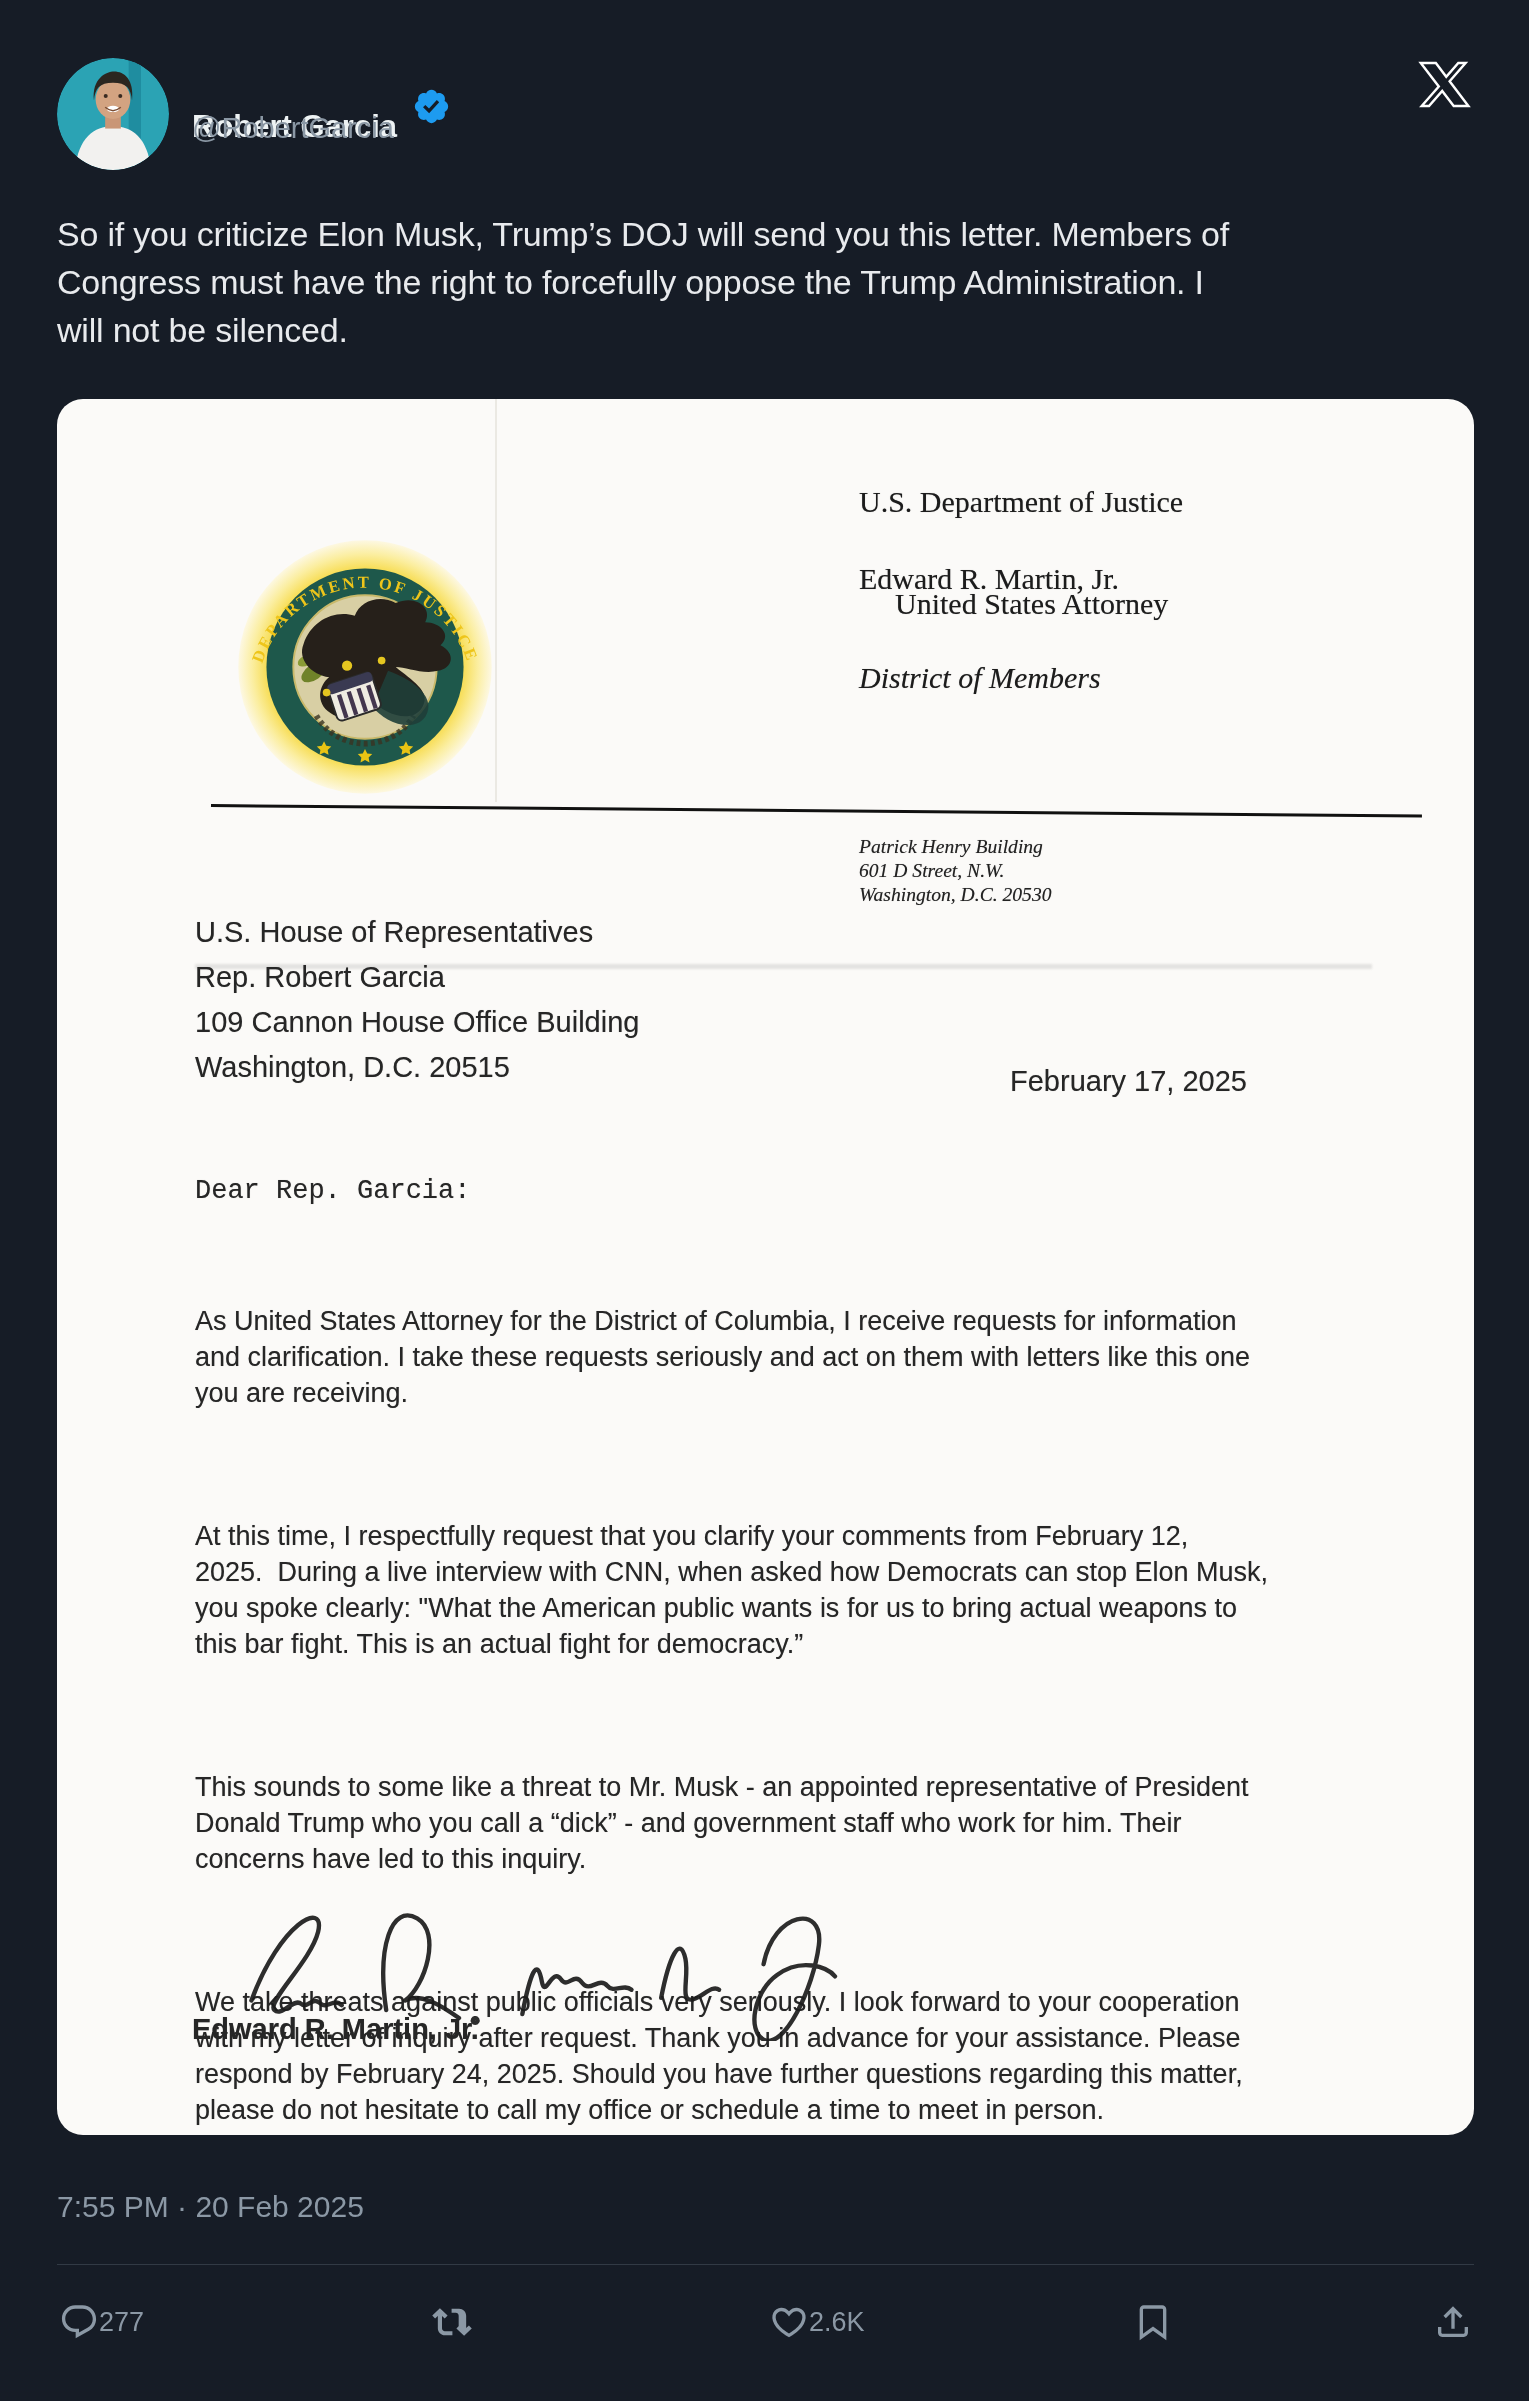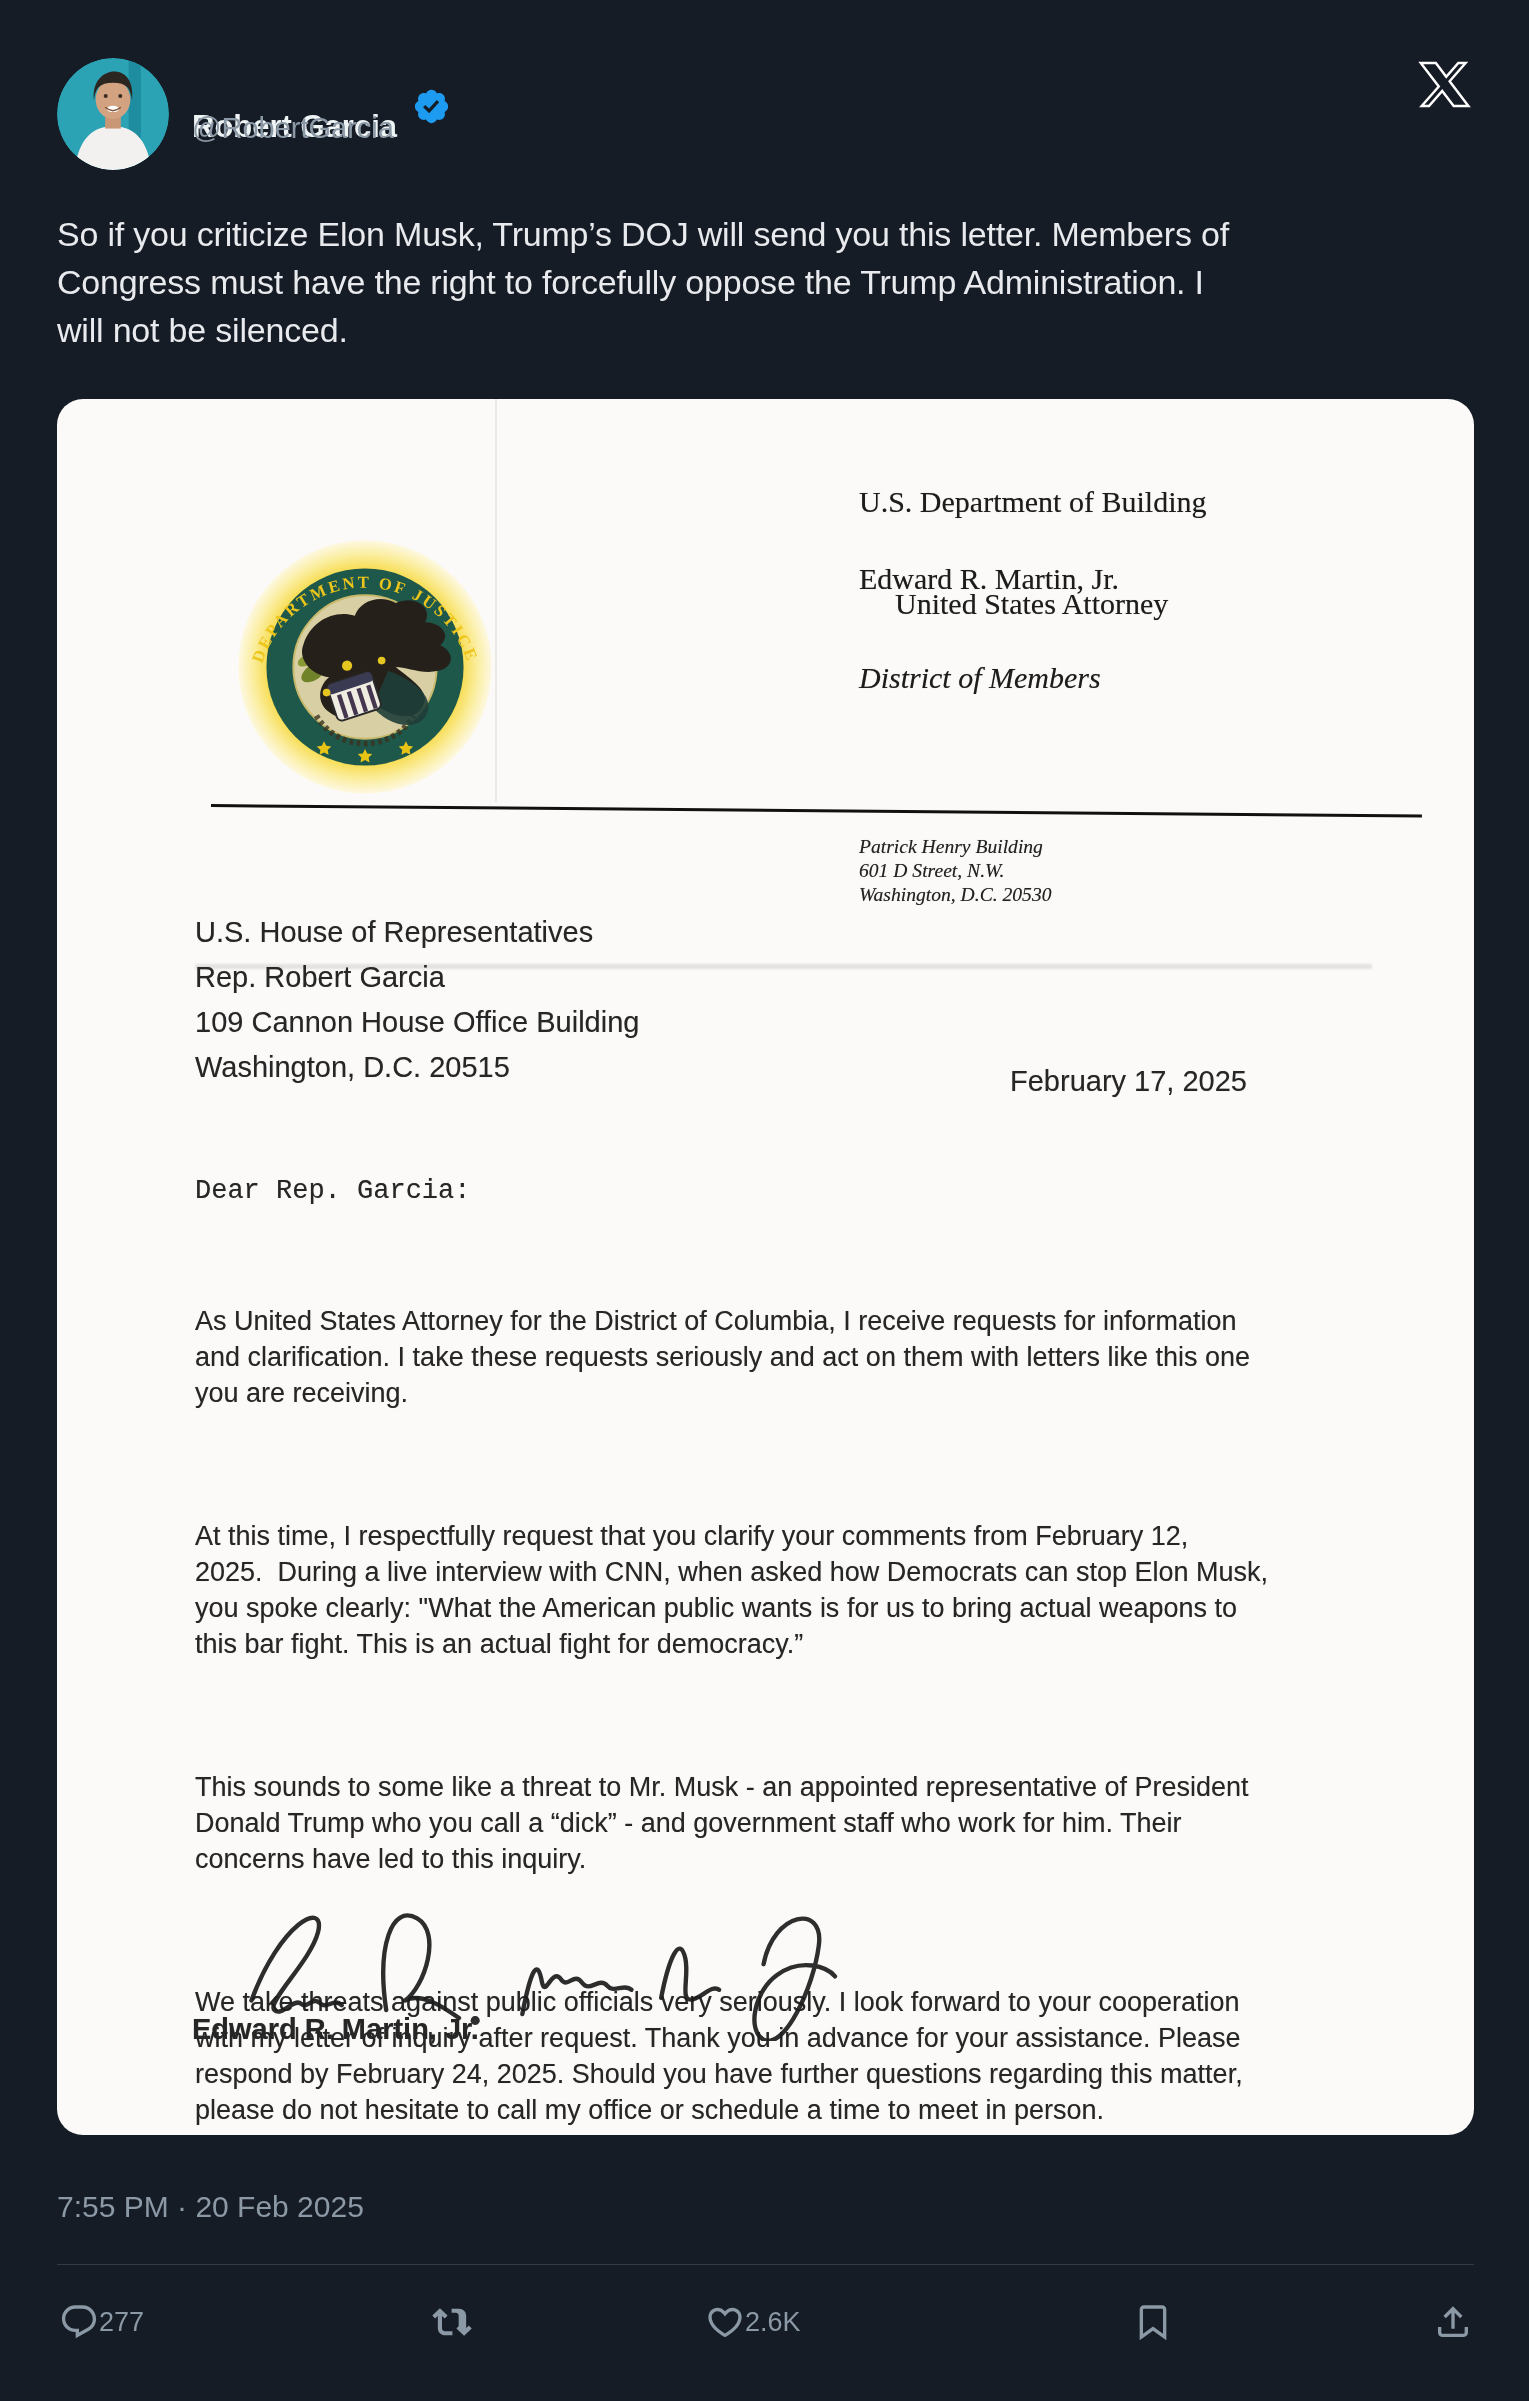--- a/index.html
+++ b/index.html
@@ -52,21 +52,21 @@
   #signer-name{left:135px;top:1614px;font-size:29px;font-weight:600;}
 
   
   #timestamp{left:57px;top:2190px;font-size:30px;color:#8b98a5;}
   #footer-divider{left:57px;top:2264px;width:1417px;height:1.3px;background:#323a45;}
   .action{position:absolute;top:2302px;display:flex;align-items:center;gap:0;cursor:pointer;color:#8b98a5;}
   .action svg{width:40px;height:40px;fill:#8b98a5;}
   .action .count{font-size:27px;color:#8b98a5;}
   #action-reply{left:59px;}
   #action-repost{left:432px;}
-  #action-like{left:705px;}
+  #action-like{left:769px;}
   #action-bookmark{left:1133px;}
   #action-share{left:1433px;}
 </style>
 </head>
 <body>
 
 <div class="abs" id="avatar">
   <svg viewBox="0 0 100 100" width="112" height="112">
     <defs>
         <clipPath id="avclip">
@@ -148,21 +148,21 @@
     <circle cx="113" cy="95" r="3" fill="#e5c620"></circle>
     <circle cx="70" cy="120" r="3" fill="#e5c620"></circle>
 
     <g fill="#e9c414">
       <path transform="translate(68,164) scale(0.85)" d="m0,-7 2.05,4.1 4.6,.6 -3.3,3.2 .8,4.5 -4.15,-2.2 -4.15,2.2 .8,-4.5 -3.3,-3.2 4.6,-.6 z"></path>
       <path transform="translate(100,170) scale(0.85)" d="m0,-7 2.05,4.1 4.6,.6 -3.3,3.2 .8,4.5 -4.15,-2.2 -4.15,2.2 .8,-4.5 -3.3,-3.2 4.6,-.6 z"></path>
       <path transform="translate(132,164) scale(0.85)" d="m0,-7 2.05,4.1 4.6,.6 -3.3,3.2 .8,4.5 -4.15,-2.2 -4.15,2.2 .8,-4.5 -3.3,-3.2 4.6,-.6 z"></path>
     </g>
   </svg>
 
-  <div class="abs lh-line" id="lh-agency">U.S. Department of Building</div>
+  <div class="abs lh-line" id="lh-agency">U.S. Department of Justice</div>
   <div class="abs lh-line" id="lh-official">Edward R. Martin, Jr.</div>
   <div class="abs lh-line" id="lh-title">United States Attorney</div>
   <div class="abs lh-line" id="lh-district">District of Members</div>
 
   <div class="abs" id="lh-rule"></div>
 
   <div class="abs" id="office-block">
     <div>Patrick Henry Building</div>
     <div>601 D Street, N.W.</div>
     <div>Washington, D.C.  20530</div>

